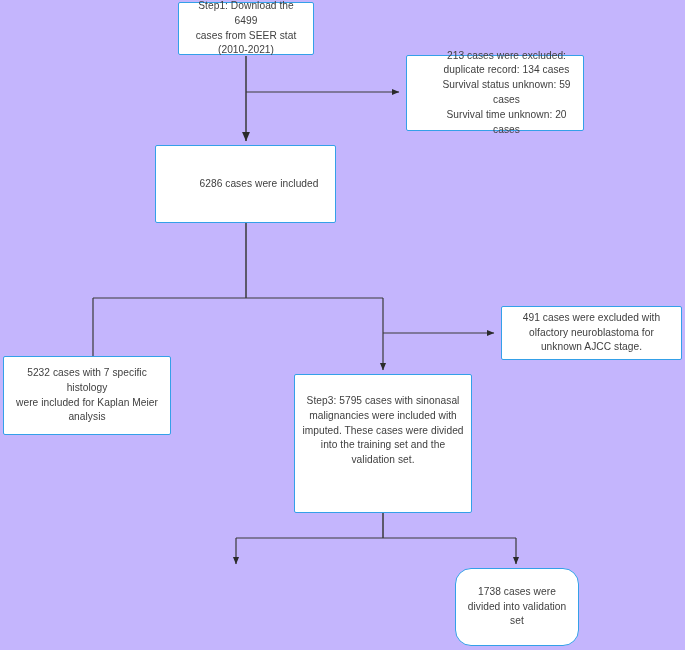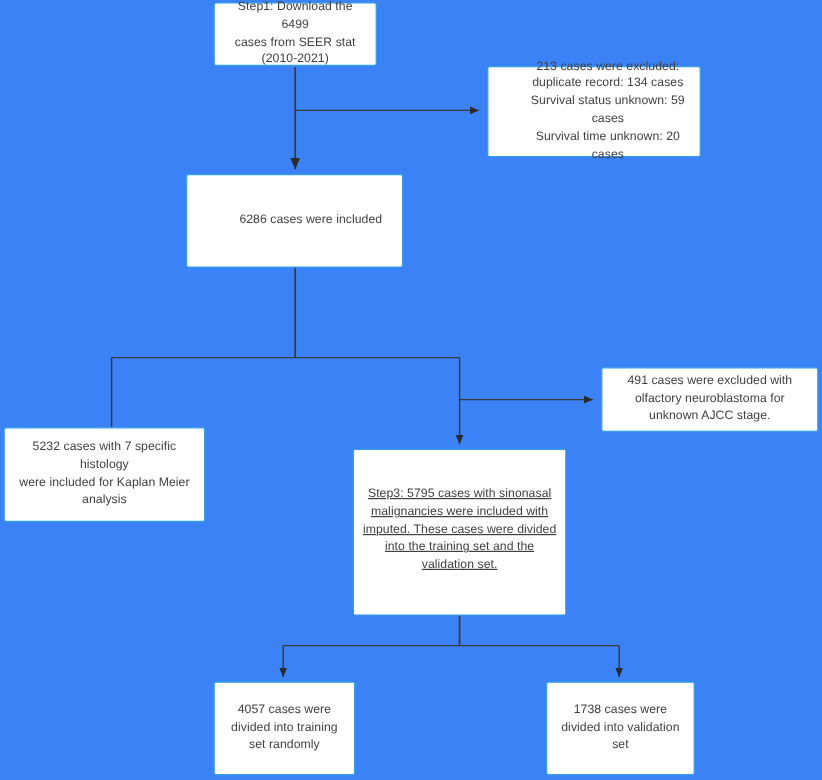--- a/index.html
+++ b/index.html
@@ -4,21 +4,21 @@
 <style>
   html, body {
     margin: 0;
     padding: 0;
     background: #ffffff;
   }
   #canvas {
     position: relative;
     width: 685px;
     height: 650px;
-    background: #3b82f6;
+    background: #c4b5fd;
     font-family: "Liberation Sans", sans-serif;
     overflow: hidden;
   }
   .node {
     position: absolute;
     box-sizing: border-box;
     border: 1.6px solid #34a0e8;
     background: #ffffff;
     border-radius: 2px;
     display: flex;
@@ -101,27 +101,24 @@
   <div class="node" style="left:155px; top:145px; width:181px; height:78px;padding-left:34px;">6286 cases were included</div>
 
   <div class="node" style="left:501px; top:306px; width:181px; height:54px;text-align:center;">491 cases were excluded  with
 olfactory neuroblastoma for
 unknown AJCC stage.</div>
 
   <div class="node" style="left:3px; top:356px; width:168px; height:79px;">5232 cases with 7 specific histology
 were included for Kaplan Meier
 analysis</div>
 
-  <div class="node top-text" style="left:294px; top:374px; width:178px; height:139px; padding-top:30px;text-decoration:underline;">Step3: 5795 cases with sinonasal
+  <div class="node top-text" style="left:294px; top:374px; width:178px; height:139px; padding-top:19px;">Step3: 5795 cases with sinonasal
 malignancies were included with
 imputed. These cases were divided
 into the training set and the
 validation set.</div>
 
-  <div class="node" style="left:178px; top:568px; width:118px; height:78px;">4057 cases were
-divided into training
-set randomly</div>
 
-  <div class="node" style="left:455px; top:568px; width:124px; height:78px;">1738 cases were
+  <div class="node" style="left:455px; top:568px; width:124px; height:78px;border-radius:16px;">1738 cases were
 divided into validation
 set</div>
 
 </div>
 
 </body></html>

